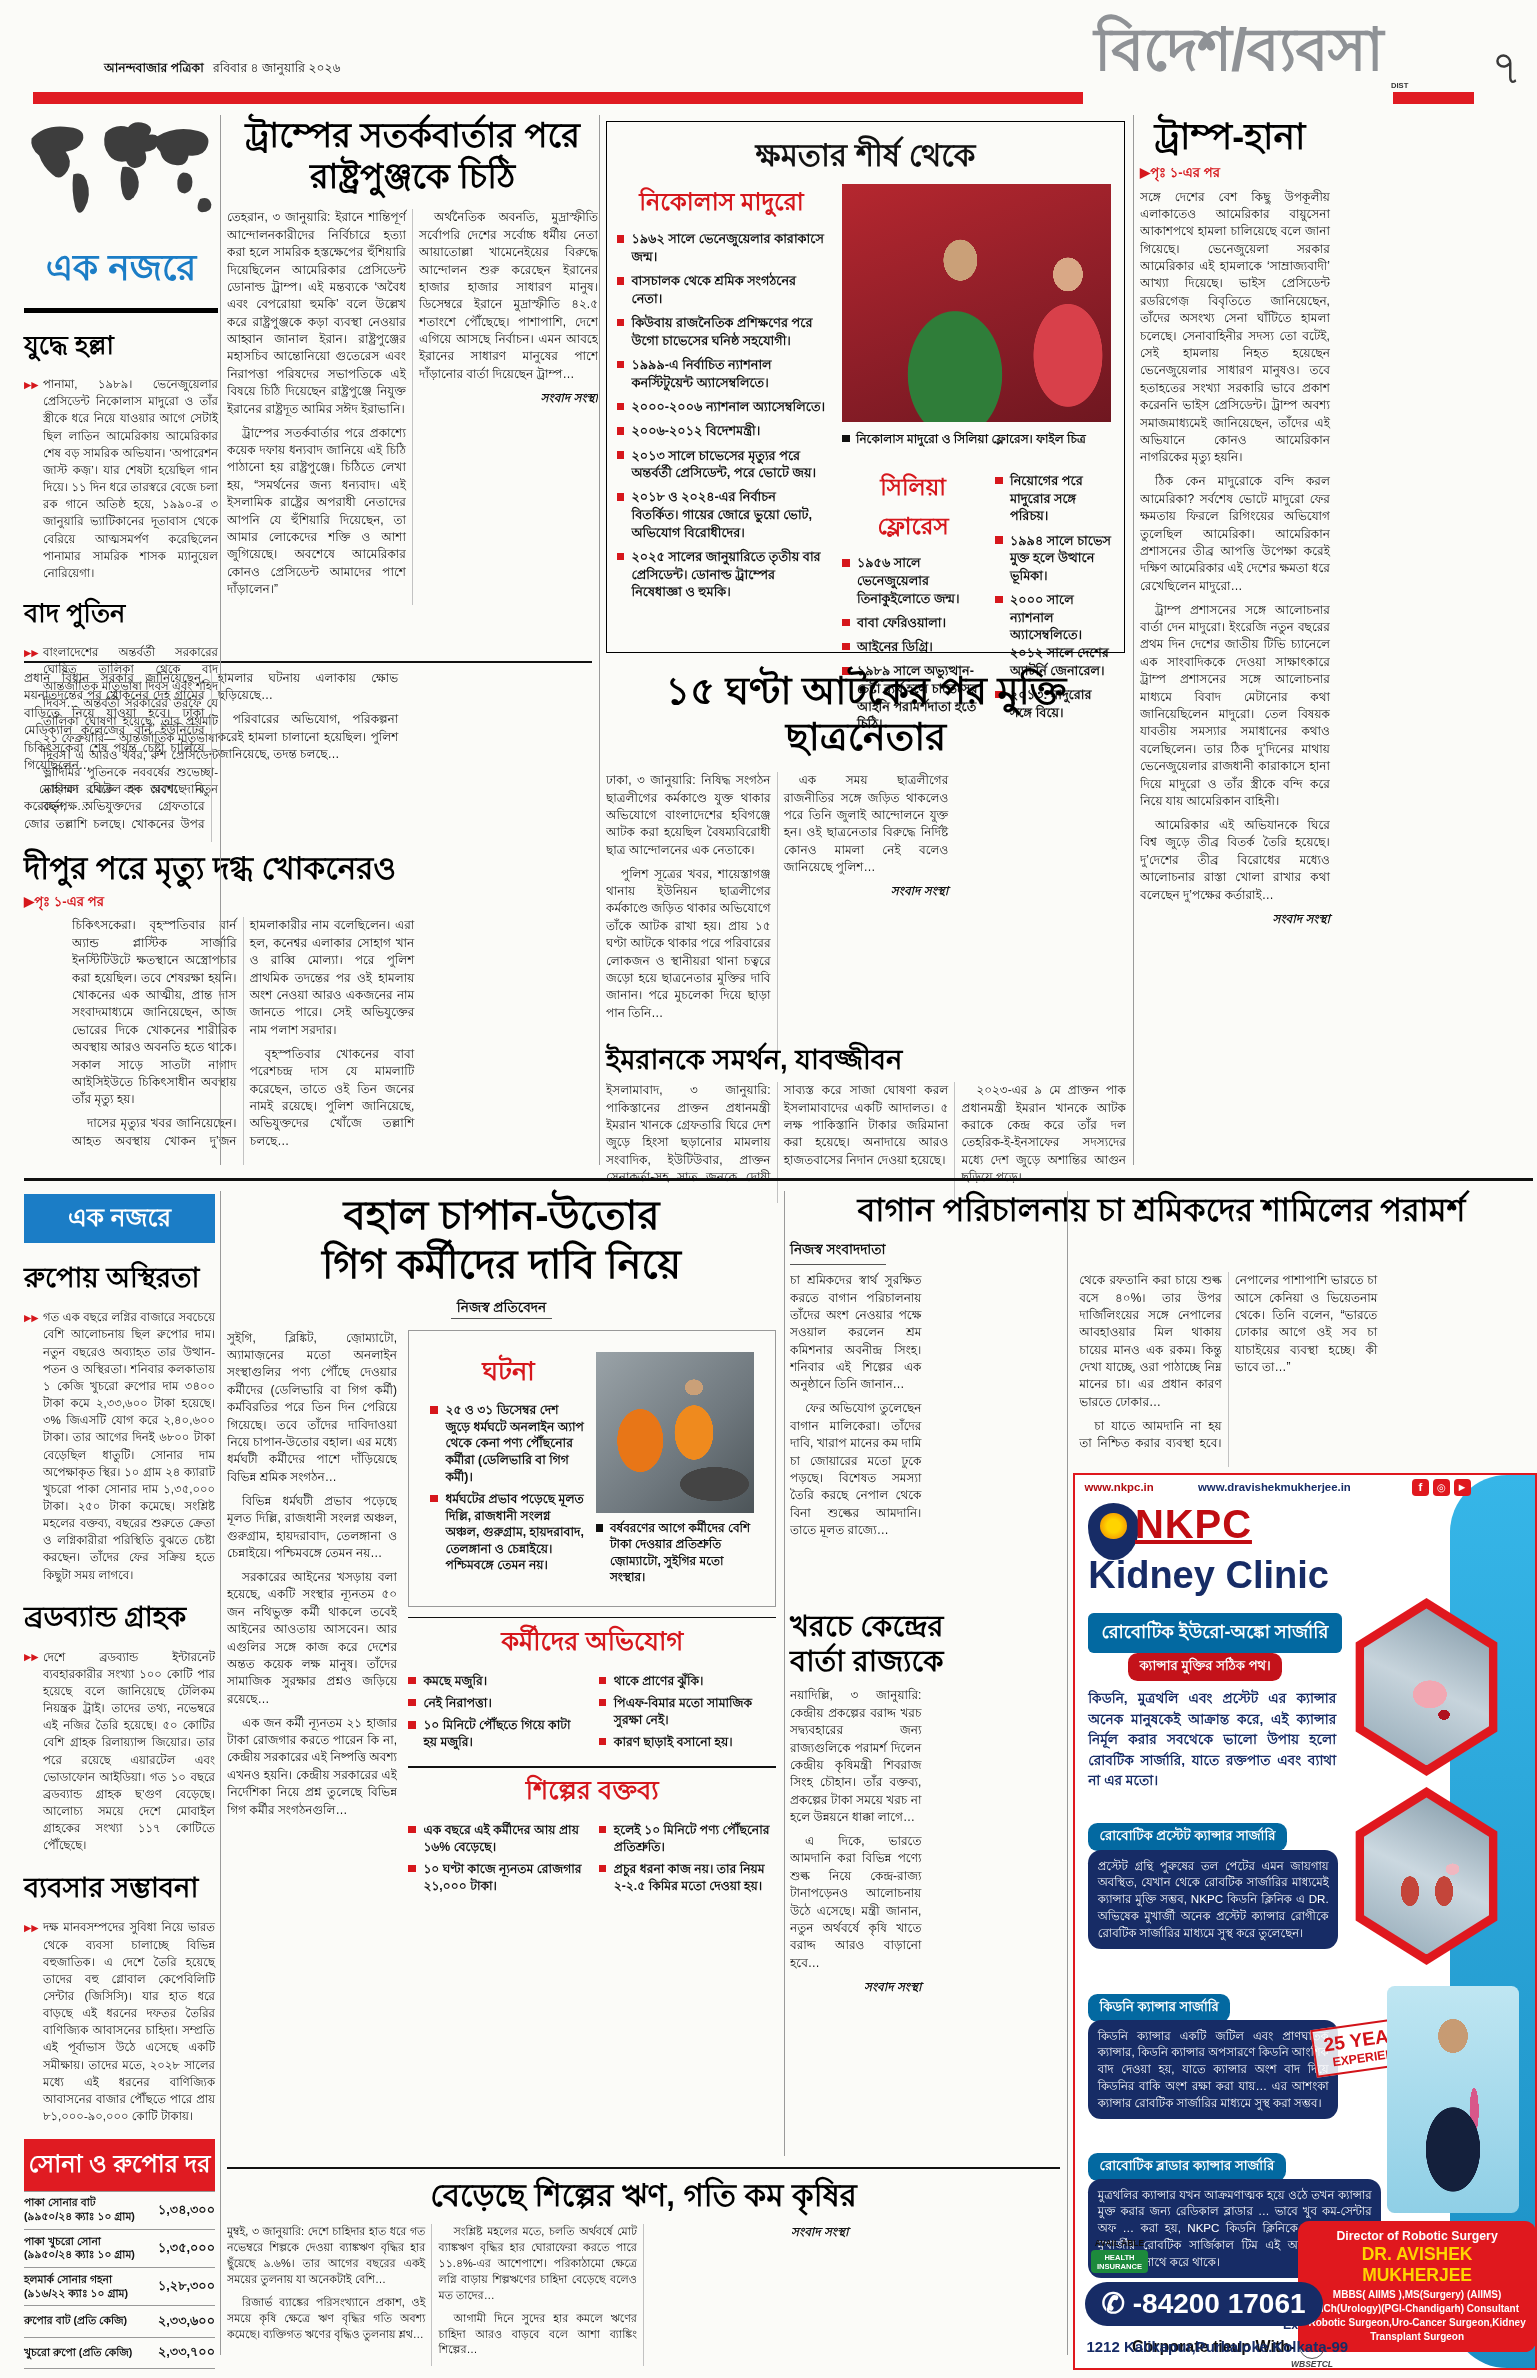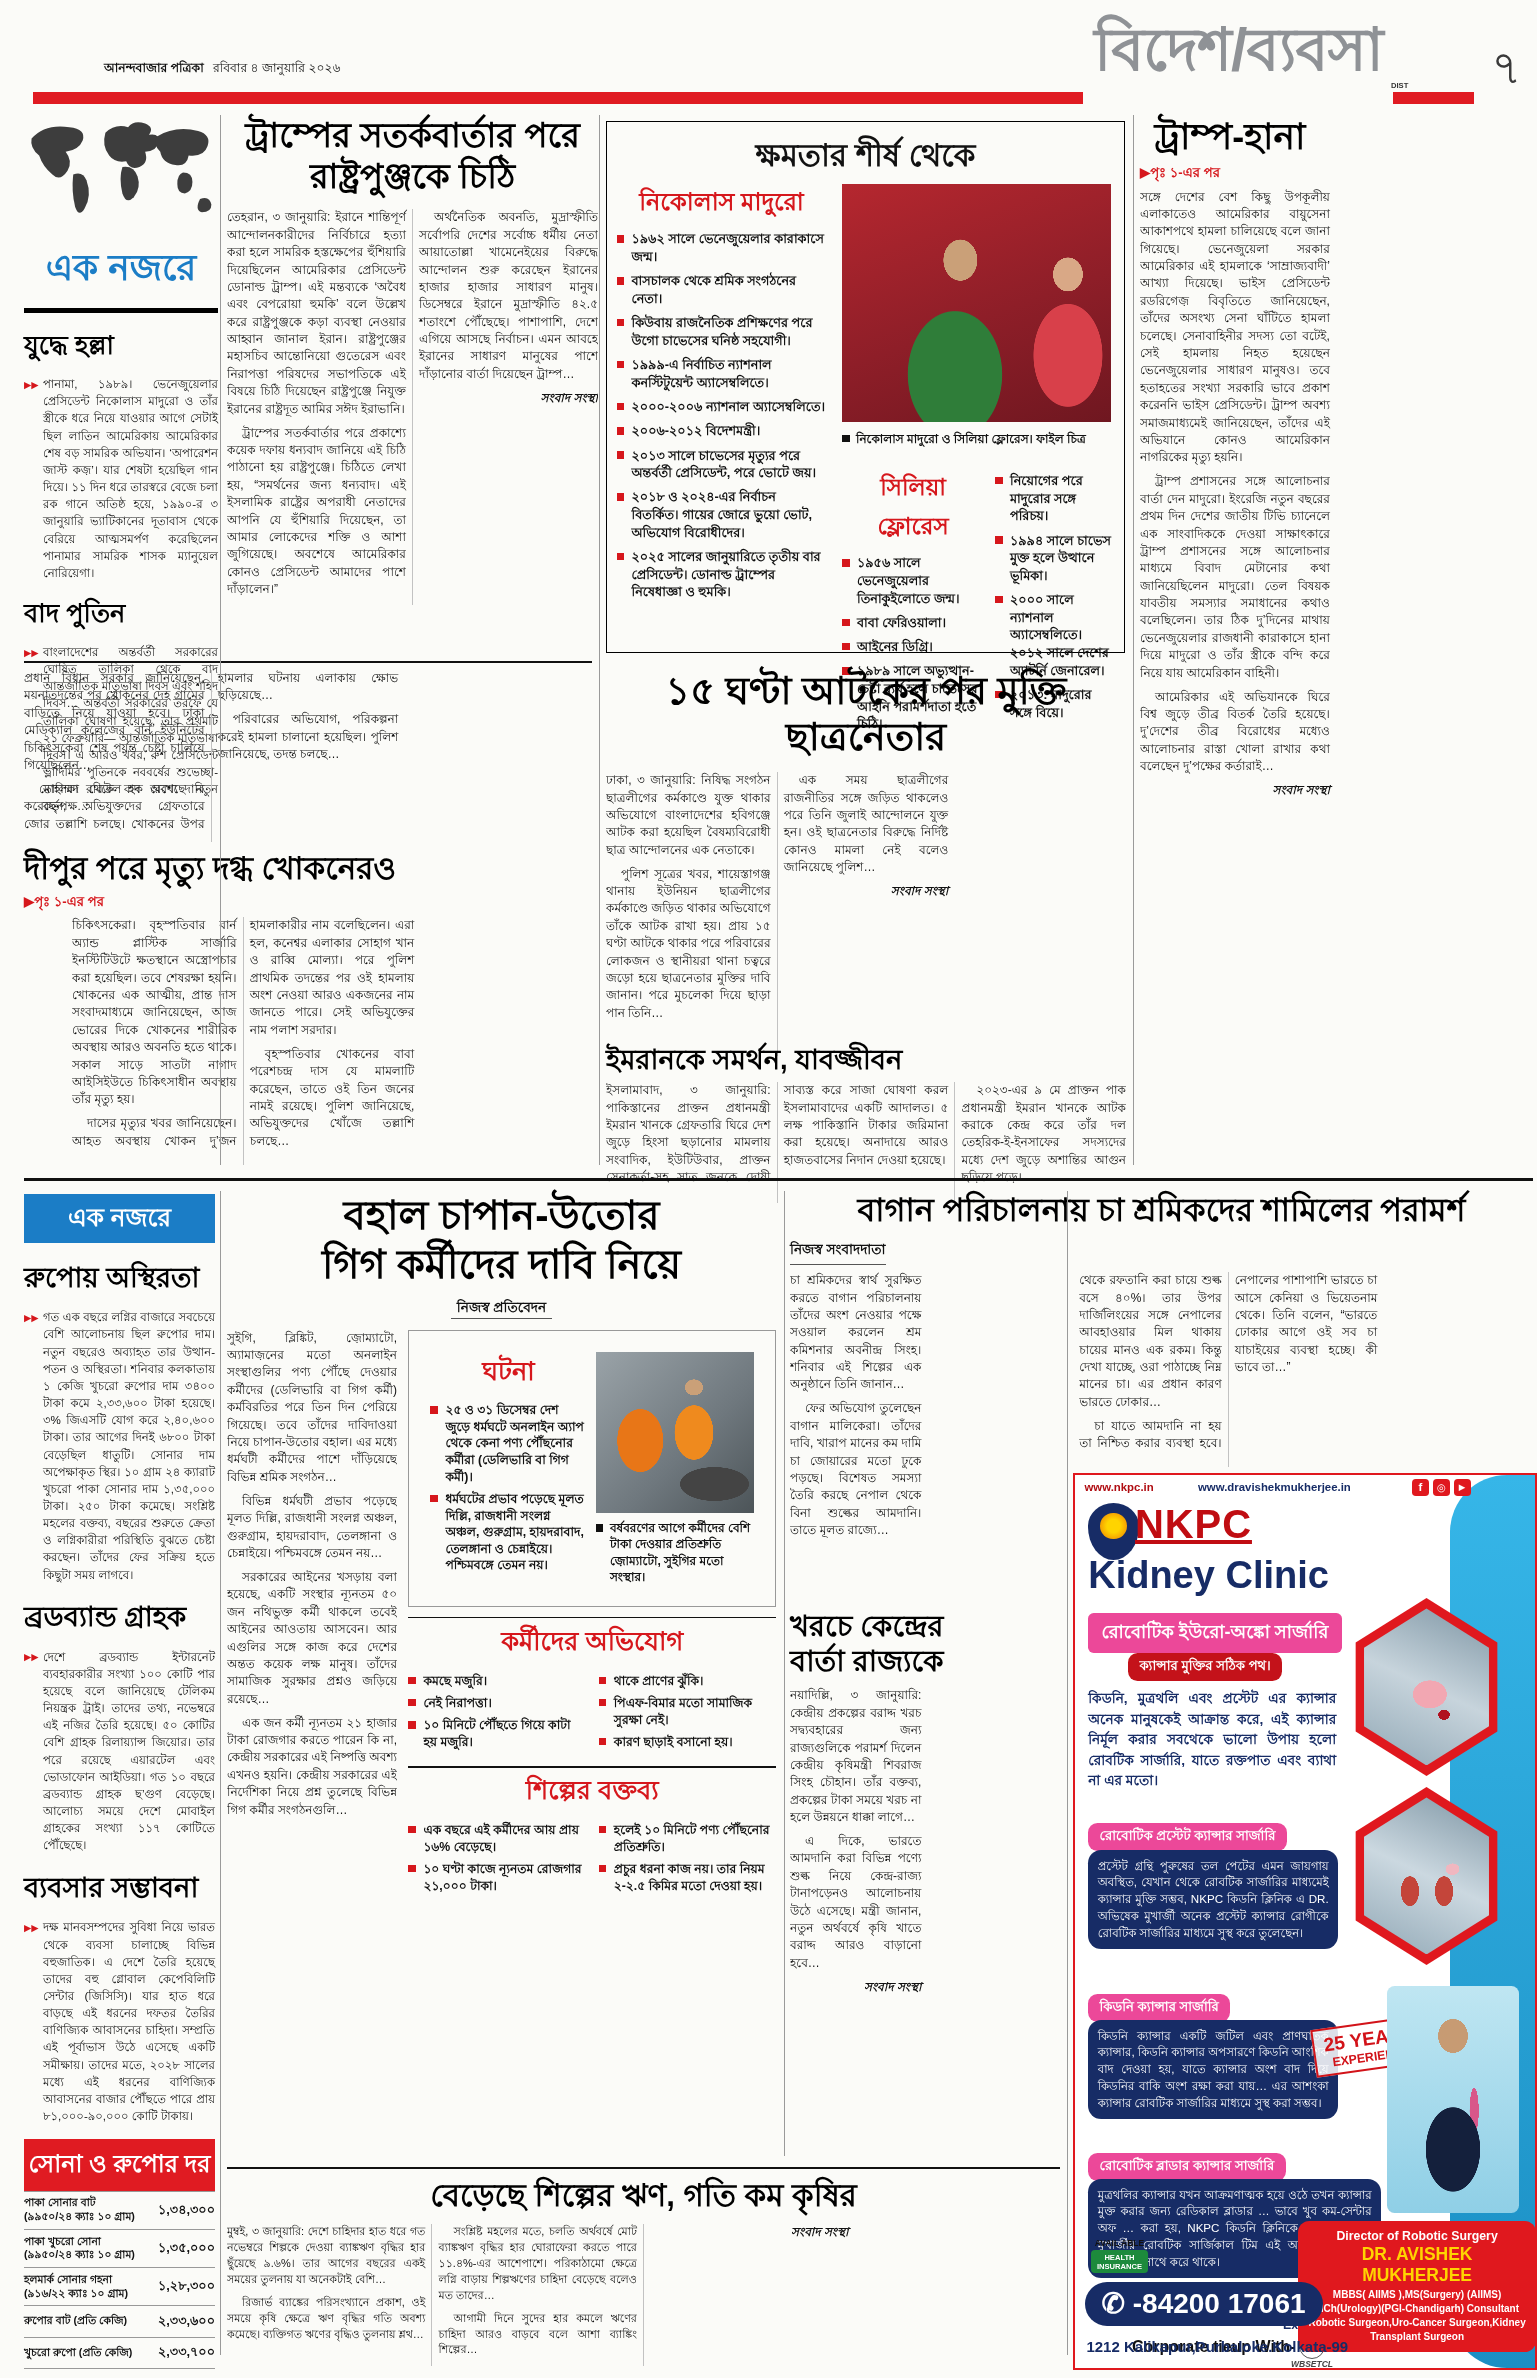--- a/index.html
+++ b/index.html
@@ -37,21 +37,21 @@
   .gold-row .cell-l{font-size:10.7px;font-weight:bold;width:62%;line-height:1.3;}
   .gold-row .cell-r{font-size:12.8px;font-weight:bold;}
   
   #powerbox{border:1.9px solid #000;}
   
   .photo{overflow:hidden;}
   
   #ad{border:2.8px solid #e0181e;background:#fff;overflow:hidden;}
   .navy{color:#172c66;}
   .adbox{background:#172c66;color:#fff;border-radius:13.2px;padding:7.6px 9.5px;font-size:11.6px;line-height:1.45;text-align:justify;}
-  .adtab{background:#ec4899;color:#fff;border-radius:9.5px;display:inline-block;padding:2.8px 11.4px;font-size:13.2px;font-weight:bold;}
+  .adtab{background:#0369a1;color:#fff;border-radius:9.5px;display:inline-block;padding:2.8px 11.4px;font-size:13.2px;font-weight:bold;}
   .hex{clip-path:polygon(50% 0,94% 25%,94% 75%,50% 100%,6% 75%,6% 25%);}
   .sline{height:1.9px;background:#111;}
 </style>
 </head>
 <body>
 
 <div id="page">
 
   <div class="abs" style="left:104px;top:59px;font-size:12.3px;">
     <b>আনন্দবাজার পত্রিকা</b>
@@ -133,20 +133,21 @@
           <div class="sq-item">২০১৩: মাদুরোর সঙ্গে বিয়ে।</div>
         </div>
     </div>
   </div>
 
   <div class="abs" style="left:1140px;top:115px;width:393px;">
     <div class="headline" style="font-size:36px;width:180px;">ট্রাম্প-হানা</div>
     <div class="kicker" style="width:180px;">পৃঃ ১-এর পর</div>
     <div class="body-cols" style="column-count:2;height:958px;margin-top:3.8px;">
       <p class="nofirst">সঙ্গে দেশের বেশ কিছু উপকূলীয় এলাকাতেও আমেরিকার বায়ুসেনা আকাশপথে হামলা চালিয়েছে বলে জানা গিয়েছে। ভেনেজুয়েলা সরকার আমেরিকার এই হামলাকে ‘সাম্রাজ্যবাদী’ আখ্যা দিয়েছে। ভাইস প্রেসিডেন্ট রডরিগেজ় বিবৃতিতে জানিয়েছেন, তাঁদের অসংখ্য সেনা ঘাঁটিতে হামলা চলেছে। সেনাবাহিনীর সদস্য তো বটেই, সেই হামলায় নিহত হয়েছেন ভেনেজুয়েলার সাধারণ মানুষও। তবে হতাহতের সংখ্যা সরকারি ভাবে প্রকাশ করেননি ভাইস প্রেসিডেন্ট। ট্রাম্প অবশ্য সমাজমাধ্যমেই জানিয়েছেন, তাঁদের এই অভিযানে কোনও আমেরিকান নাগরিকের মৃত্যু হয়নি।</p>
+      <p>ঠিক কেন মাদুরোকে বন্দি করল আমেরিকা? সর্বশেষ ভোটে মাদুরো ফের ক্ষমতায় ফিরলে রিগিংয়ের অভিযোগ তুলেছিল আমেরিকা। আমেরিকান প্রশাসনের তীব্র আপত্তি উপেক্ষা করেই দক্ষিণ আমেরিকার এই দেশের ক্ষমতা ধরে রেখেছিলেন মাদুরো…</p>
       <p>ট্রাম্প প্রশাসনের সঙ্গে আলোচনার বার্তা দেন মাদুরো। ইংরেজি নতুন বছরের প্রথম দিন দেশের জাতীয় টিভি চ্যানেলে এক সাংবাদিককে দেওয়া সাক্ষাৎকারে ট্রাম্প প্রশাসনের সঙ্গে আলোচনার মাধ্যমে বিবাদ মেটানোর কথা জানিয়েছিলেন মাদুরো। তেল বিষয়ক যাবতীয় সমস্যার সমাধানের কথাও বলেছিলেন। তার ঠিক দু’দিনের মাথায় ভেনেজুয়েলার রাজধানী কারাকাসে হানা দিয়ে মাদুরো ও তাঁর স্ত্রীকে বন্দি করে নিয়ে যায় আমেরিকান বাহিনী।</p>
       <p>আমেরিকার এই অভিযানকে ঘিরে বিশ্ব জুড়ে তীব্র বিতর্ক তৈরি হয়েছে। দু’দেশের তীব্র বিরোধের মধ্যেও আলোচনার রাস্তা খোলা রাখার কথা বলেছেন দু’পক্ষের কর্তারাই…</p>
       <span class="sign">সংবাদ সংস্থা</span>
     </div>
   </div>
 
   <div class="hrule" style="left:24px;top:661px;width:568px;height:1.9px;"></div>
   <div class="abs body-cols" style="left:24px;top:670px;width:568px;column-count:3;height:172px;">
     <p class="nofirst">প্রধান বিধান সরকার জানিয়েছেন, ময়নাতদন্তের পর খোকনের দেহ গ্রামের বাড়িতে নিয়ে যাওয়া হবে। ঢাকা মেডিক্যাল কলেজের বার্ন ইউনিটের চিকিৎসকেরা শেষ পর্যন্ত চেষ্টা চালিয়ে গিয়েছিলেন…</p>
     <p>মোহাম্মদ রবিউল হক অবশ্য দাবি করেছেন, অভিযুক্তদের গ্রেফতারে জোর তল্লাশি চলছে। খোকনের উপর হামলার ঘটনায় এলাকায় ক্ষোভ ছড়িয়েছে…</p>

